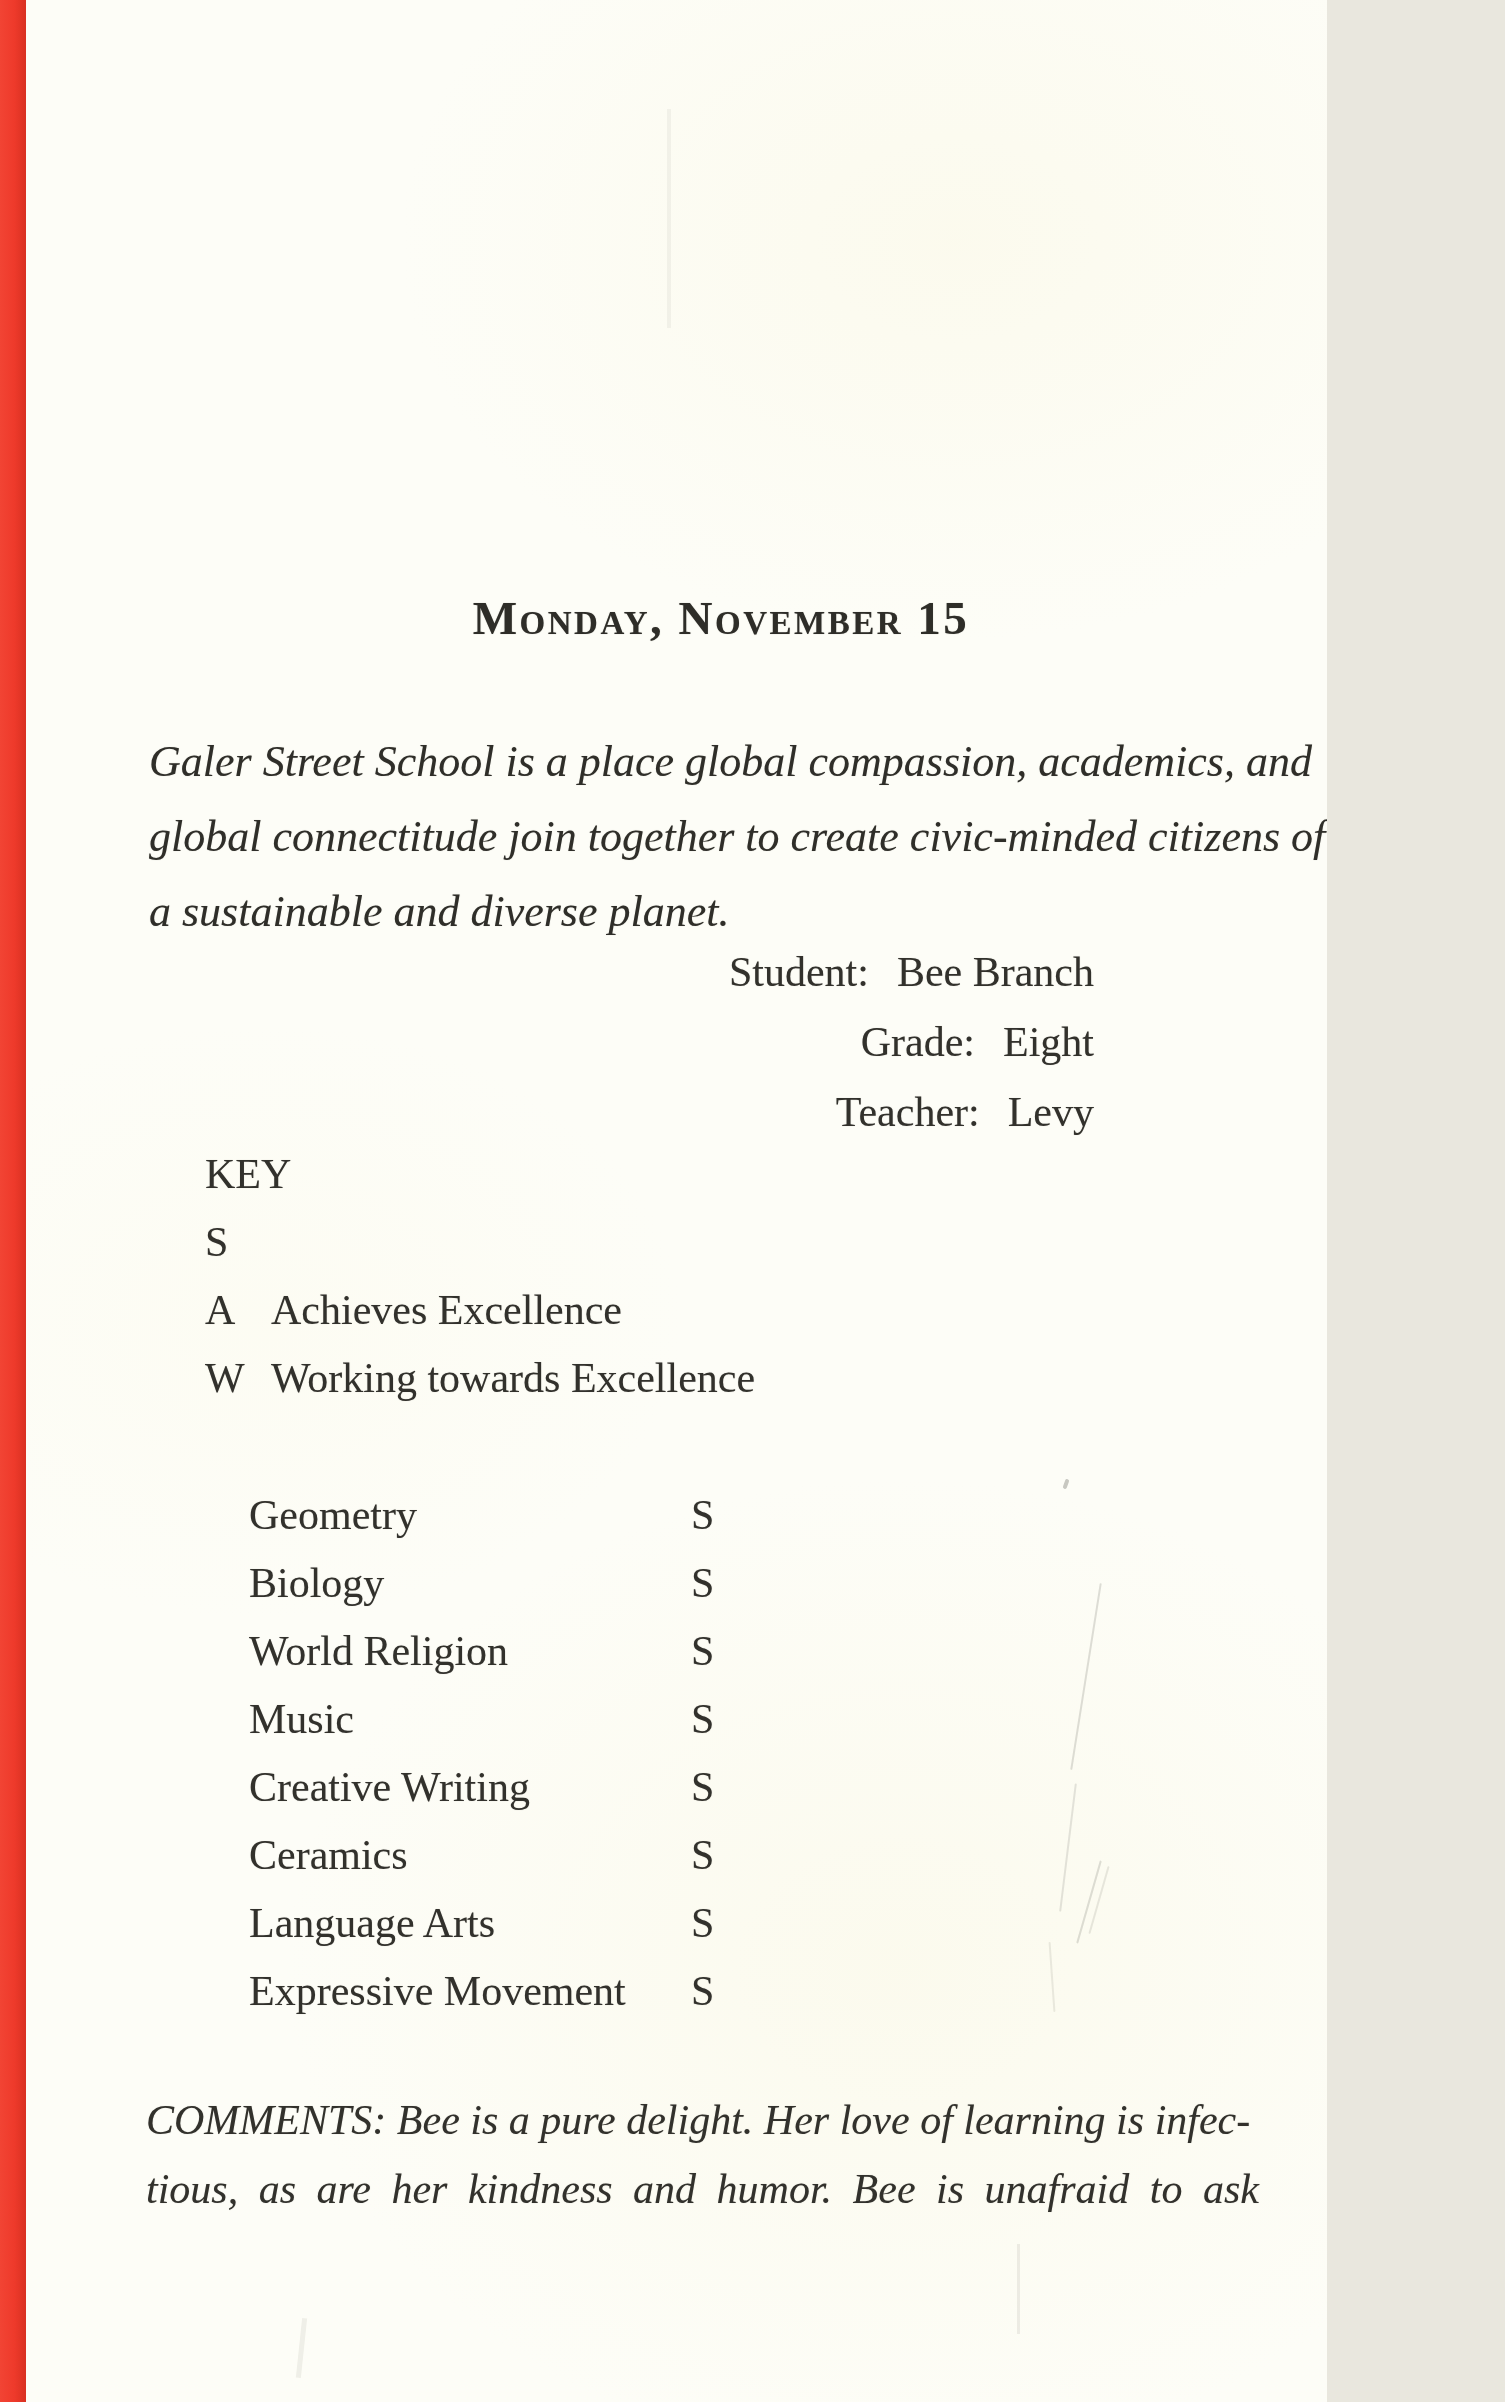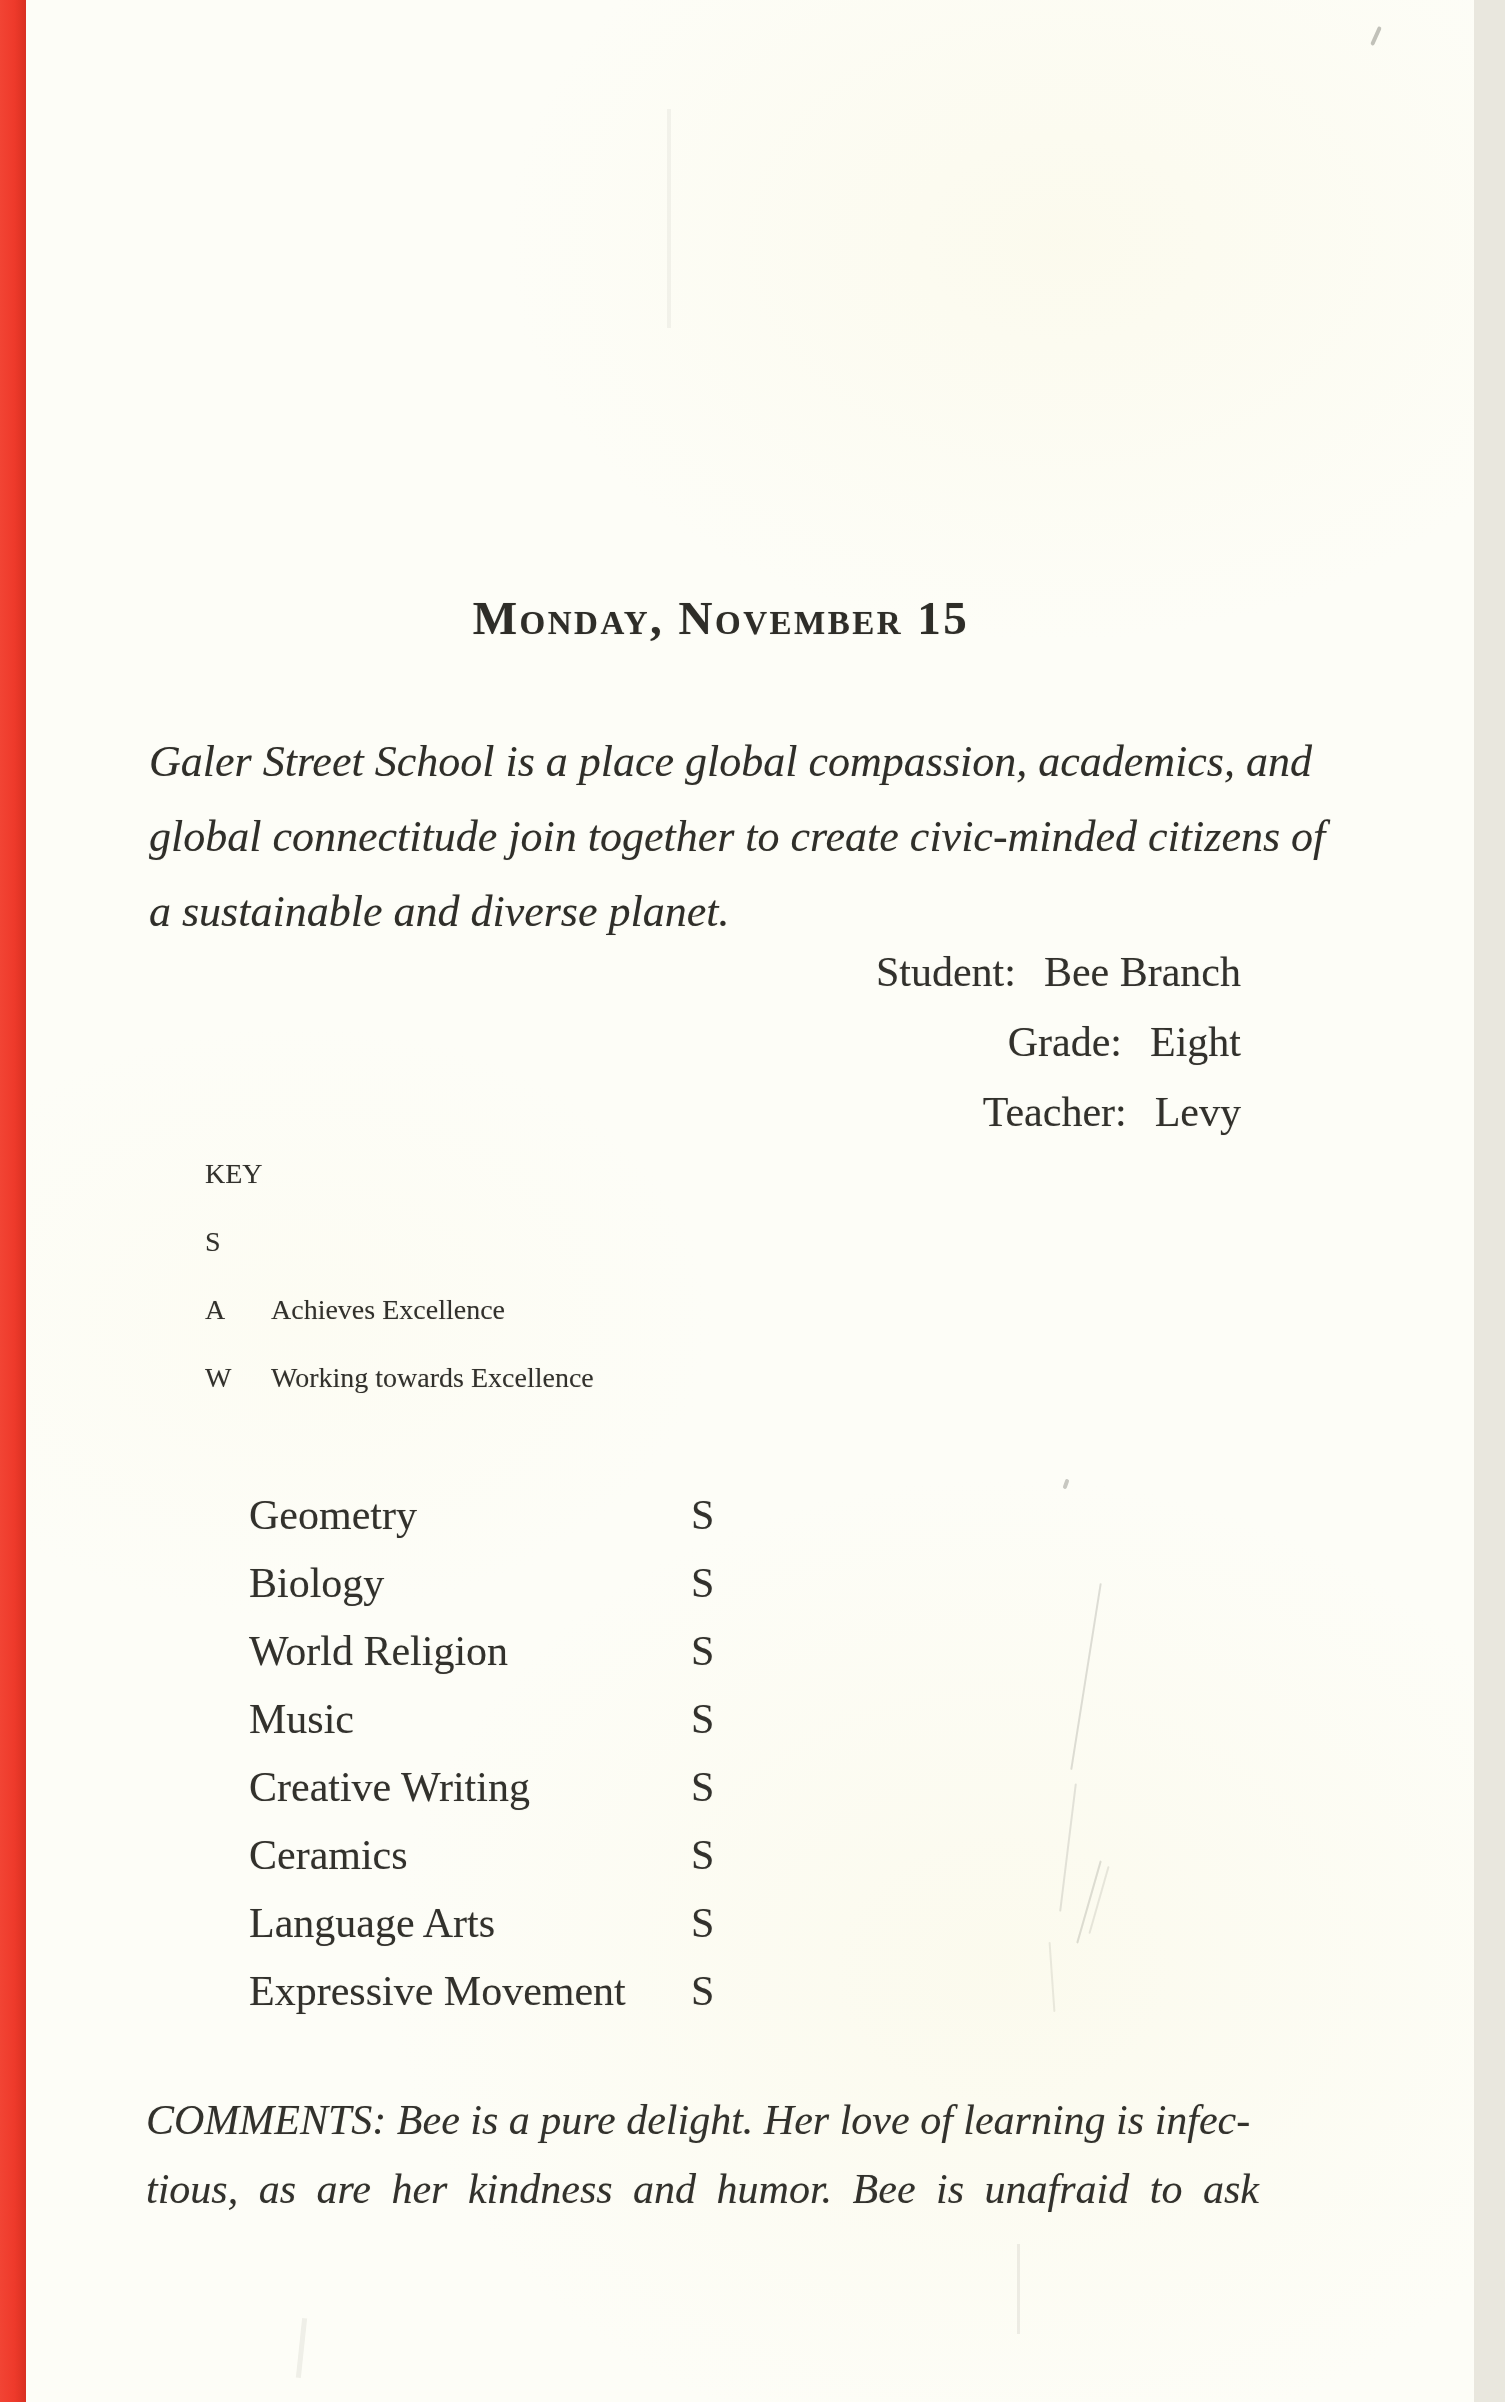--- a/index.html
+++ b/index.html
@@ -1,18 +1,18 @@
 <!DOCTYPE html>
 <html><head>
 <meta charset="utf-8">
 <style>
   html,body{margin:0;padding:0;background:#e9e7de;}
   .page{
     position:relative;
-    width:1474px;height:2403px;
+    width:1327px;height:2403px;
     overflow:hidden;
     background:
       radial-gradient(ellipse 896px 647px at 72% 10%, rgba(250,247,226,.45), transparent 62%),
       radial-gradient(ellipse 995px 796px at 68% 82%, rgba(249,246,223,.40), transparent 62%),
       radial-gradient(ellipse 697px 498px at 20% 55%, rgba(252,250,235,.35), transparent 60%),
       #fdfdf7;
     font-family:"Liberation Serif","DejaVu Serif",serif;
     color:#32312c;
   }
   .red-edge{
@@ -38,21 +38,21 @@
   .student-info{
     position:absolute;right:233px;top:937px;
     text-align:right;font-size:42px;line-height:70px;
     white-space:nowrap;
     text-shadow:0 0 1px rgba(46,45,40,.25);
     margin-left:11px;
   }
   .student-info .val{padding-left:28px;}
   .key{
     position:absolute;left:205px;top:1140px;
-    font-size:28px;line-height:68px;
+    font-size:42px;line-height:68px;
     text-shadow:0 0 1px rgba(46,45,40,.25);
   }
   .key-row{display:flex;}
   .key-code{width:66px;flex:0 0 66px;}
   .grades{
     position:absolute;left:217px;top:1481px;
     font-size:42px;
     text-shadow:0 0 1px rgba(46,45,40,.25);
   }
   .grade-row{position:relative;height:68px;line-height:68px;width:597px;margin-left:32px;}

